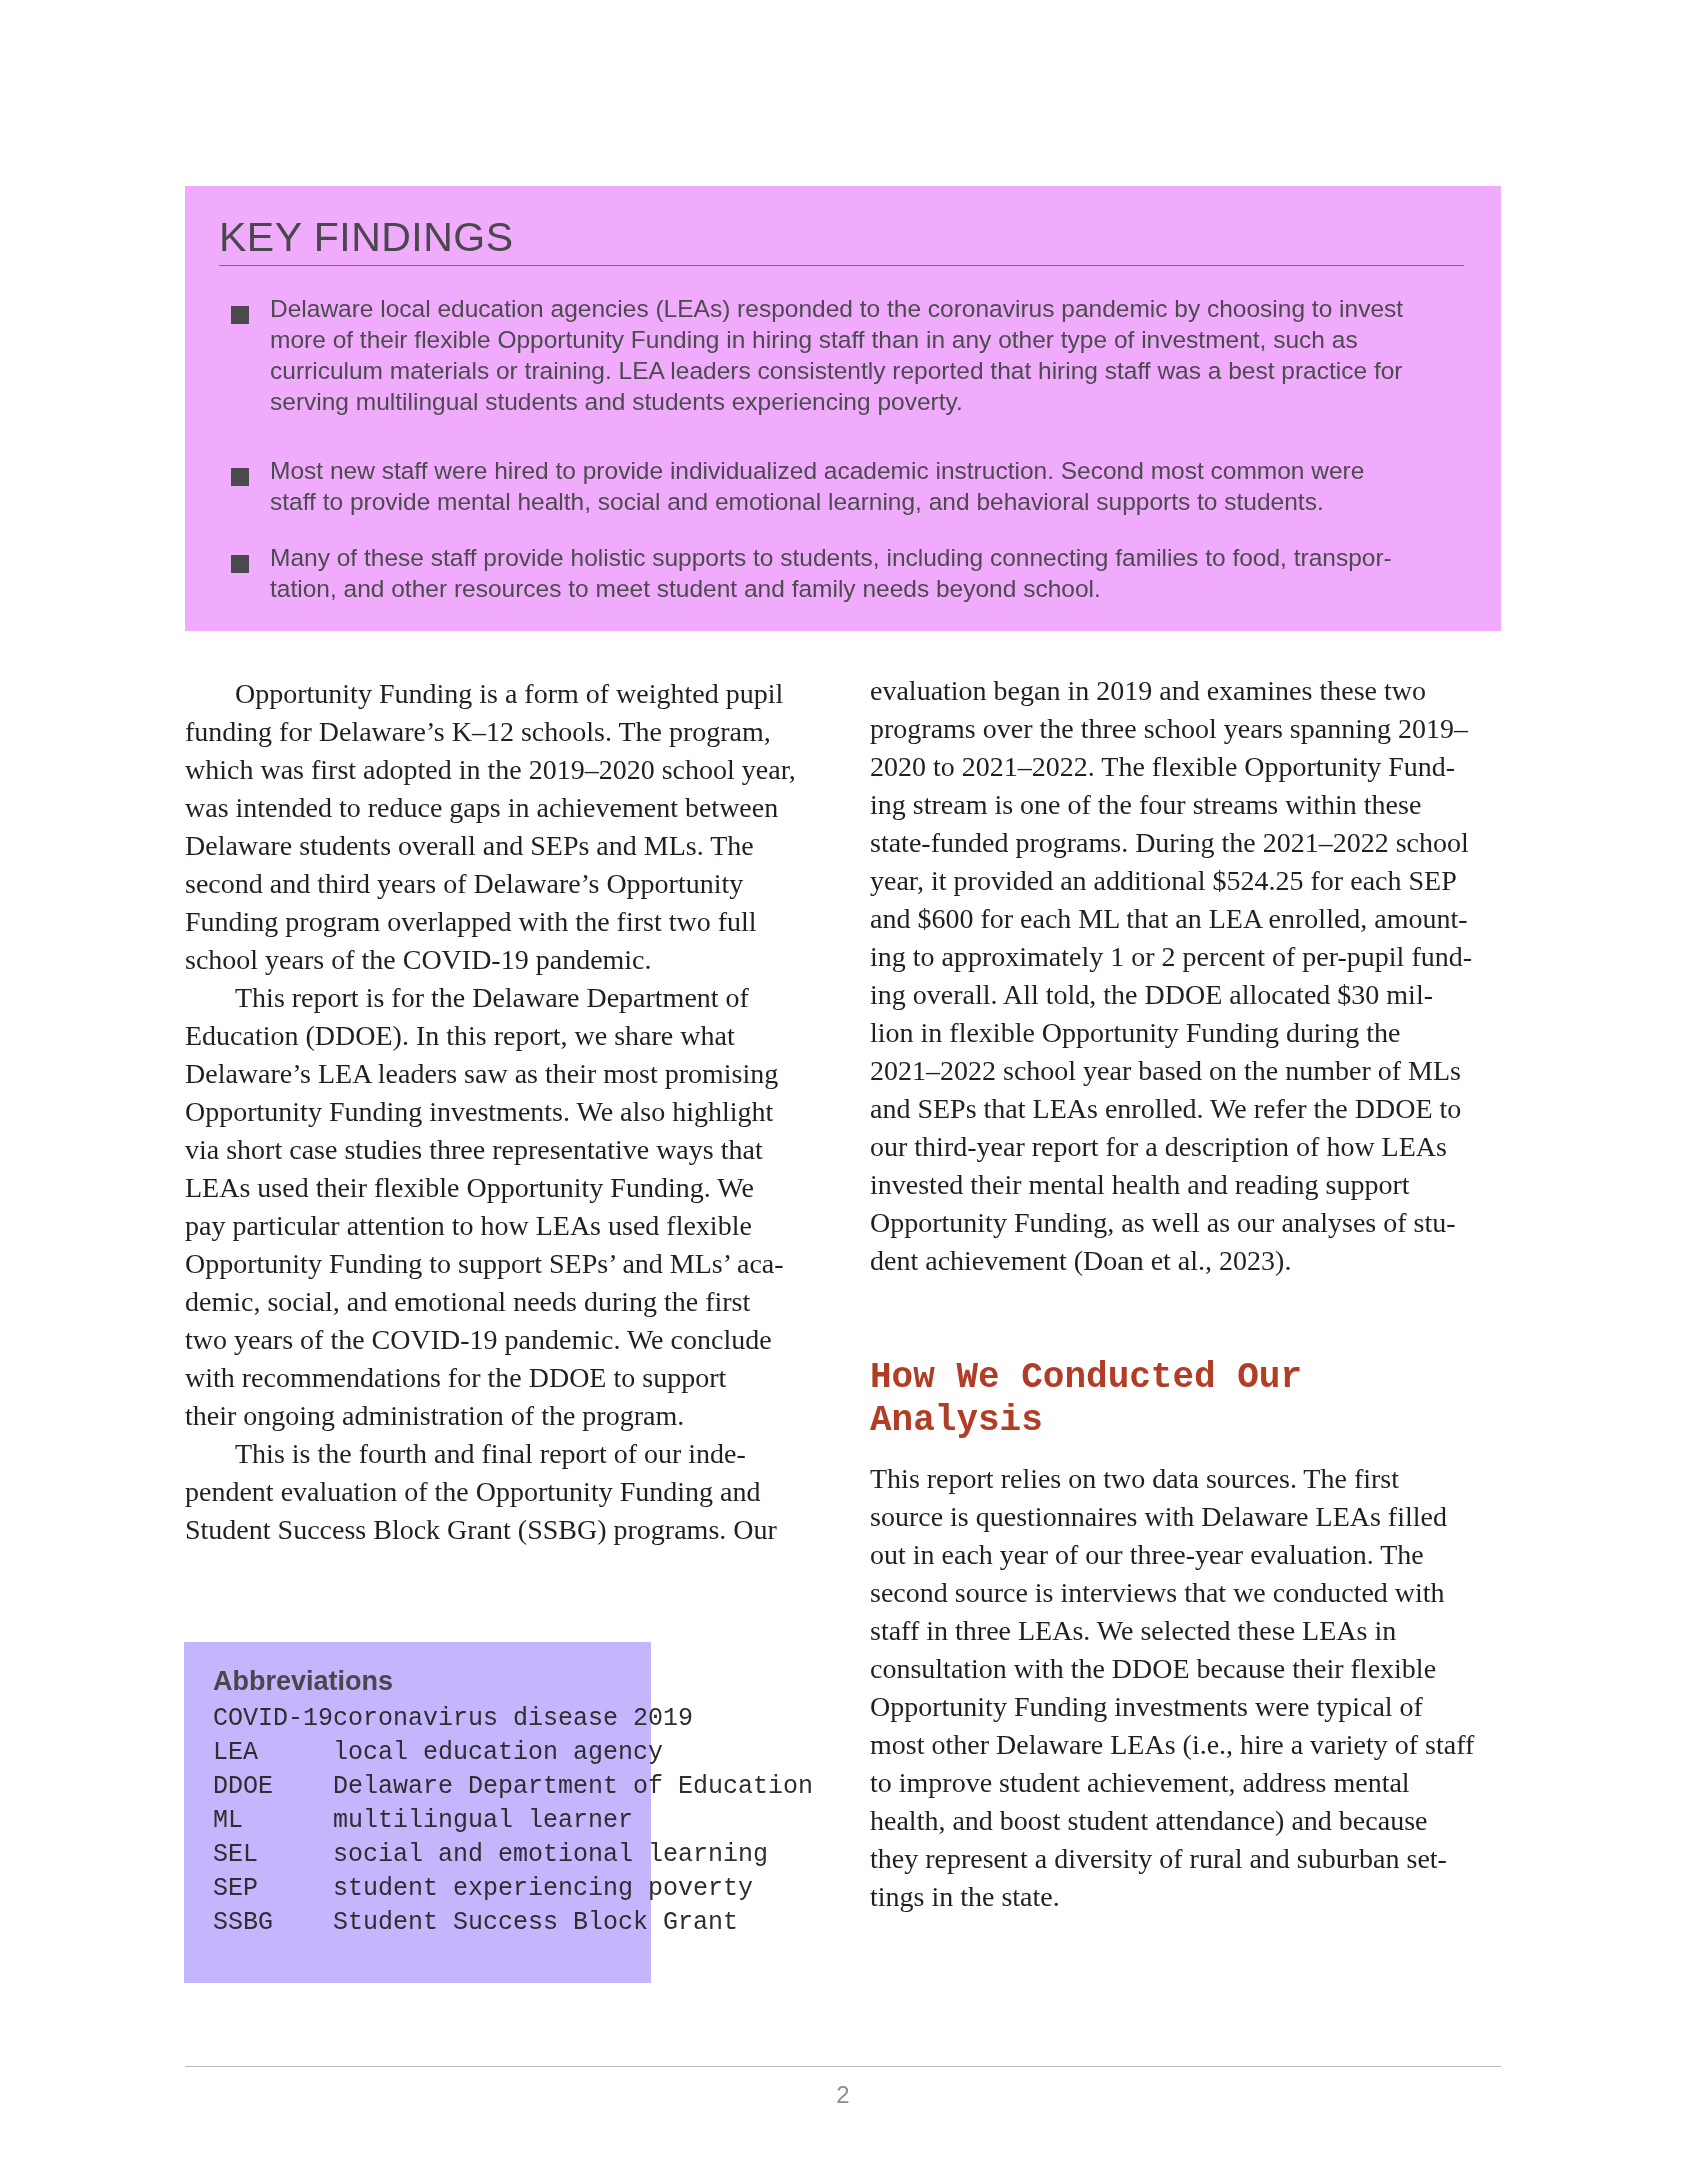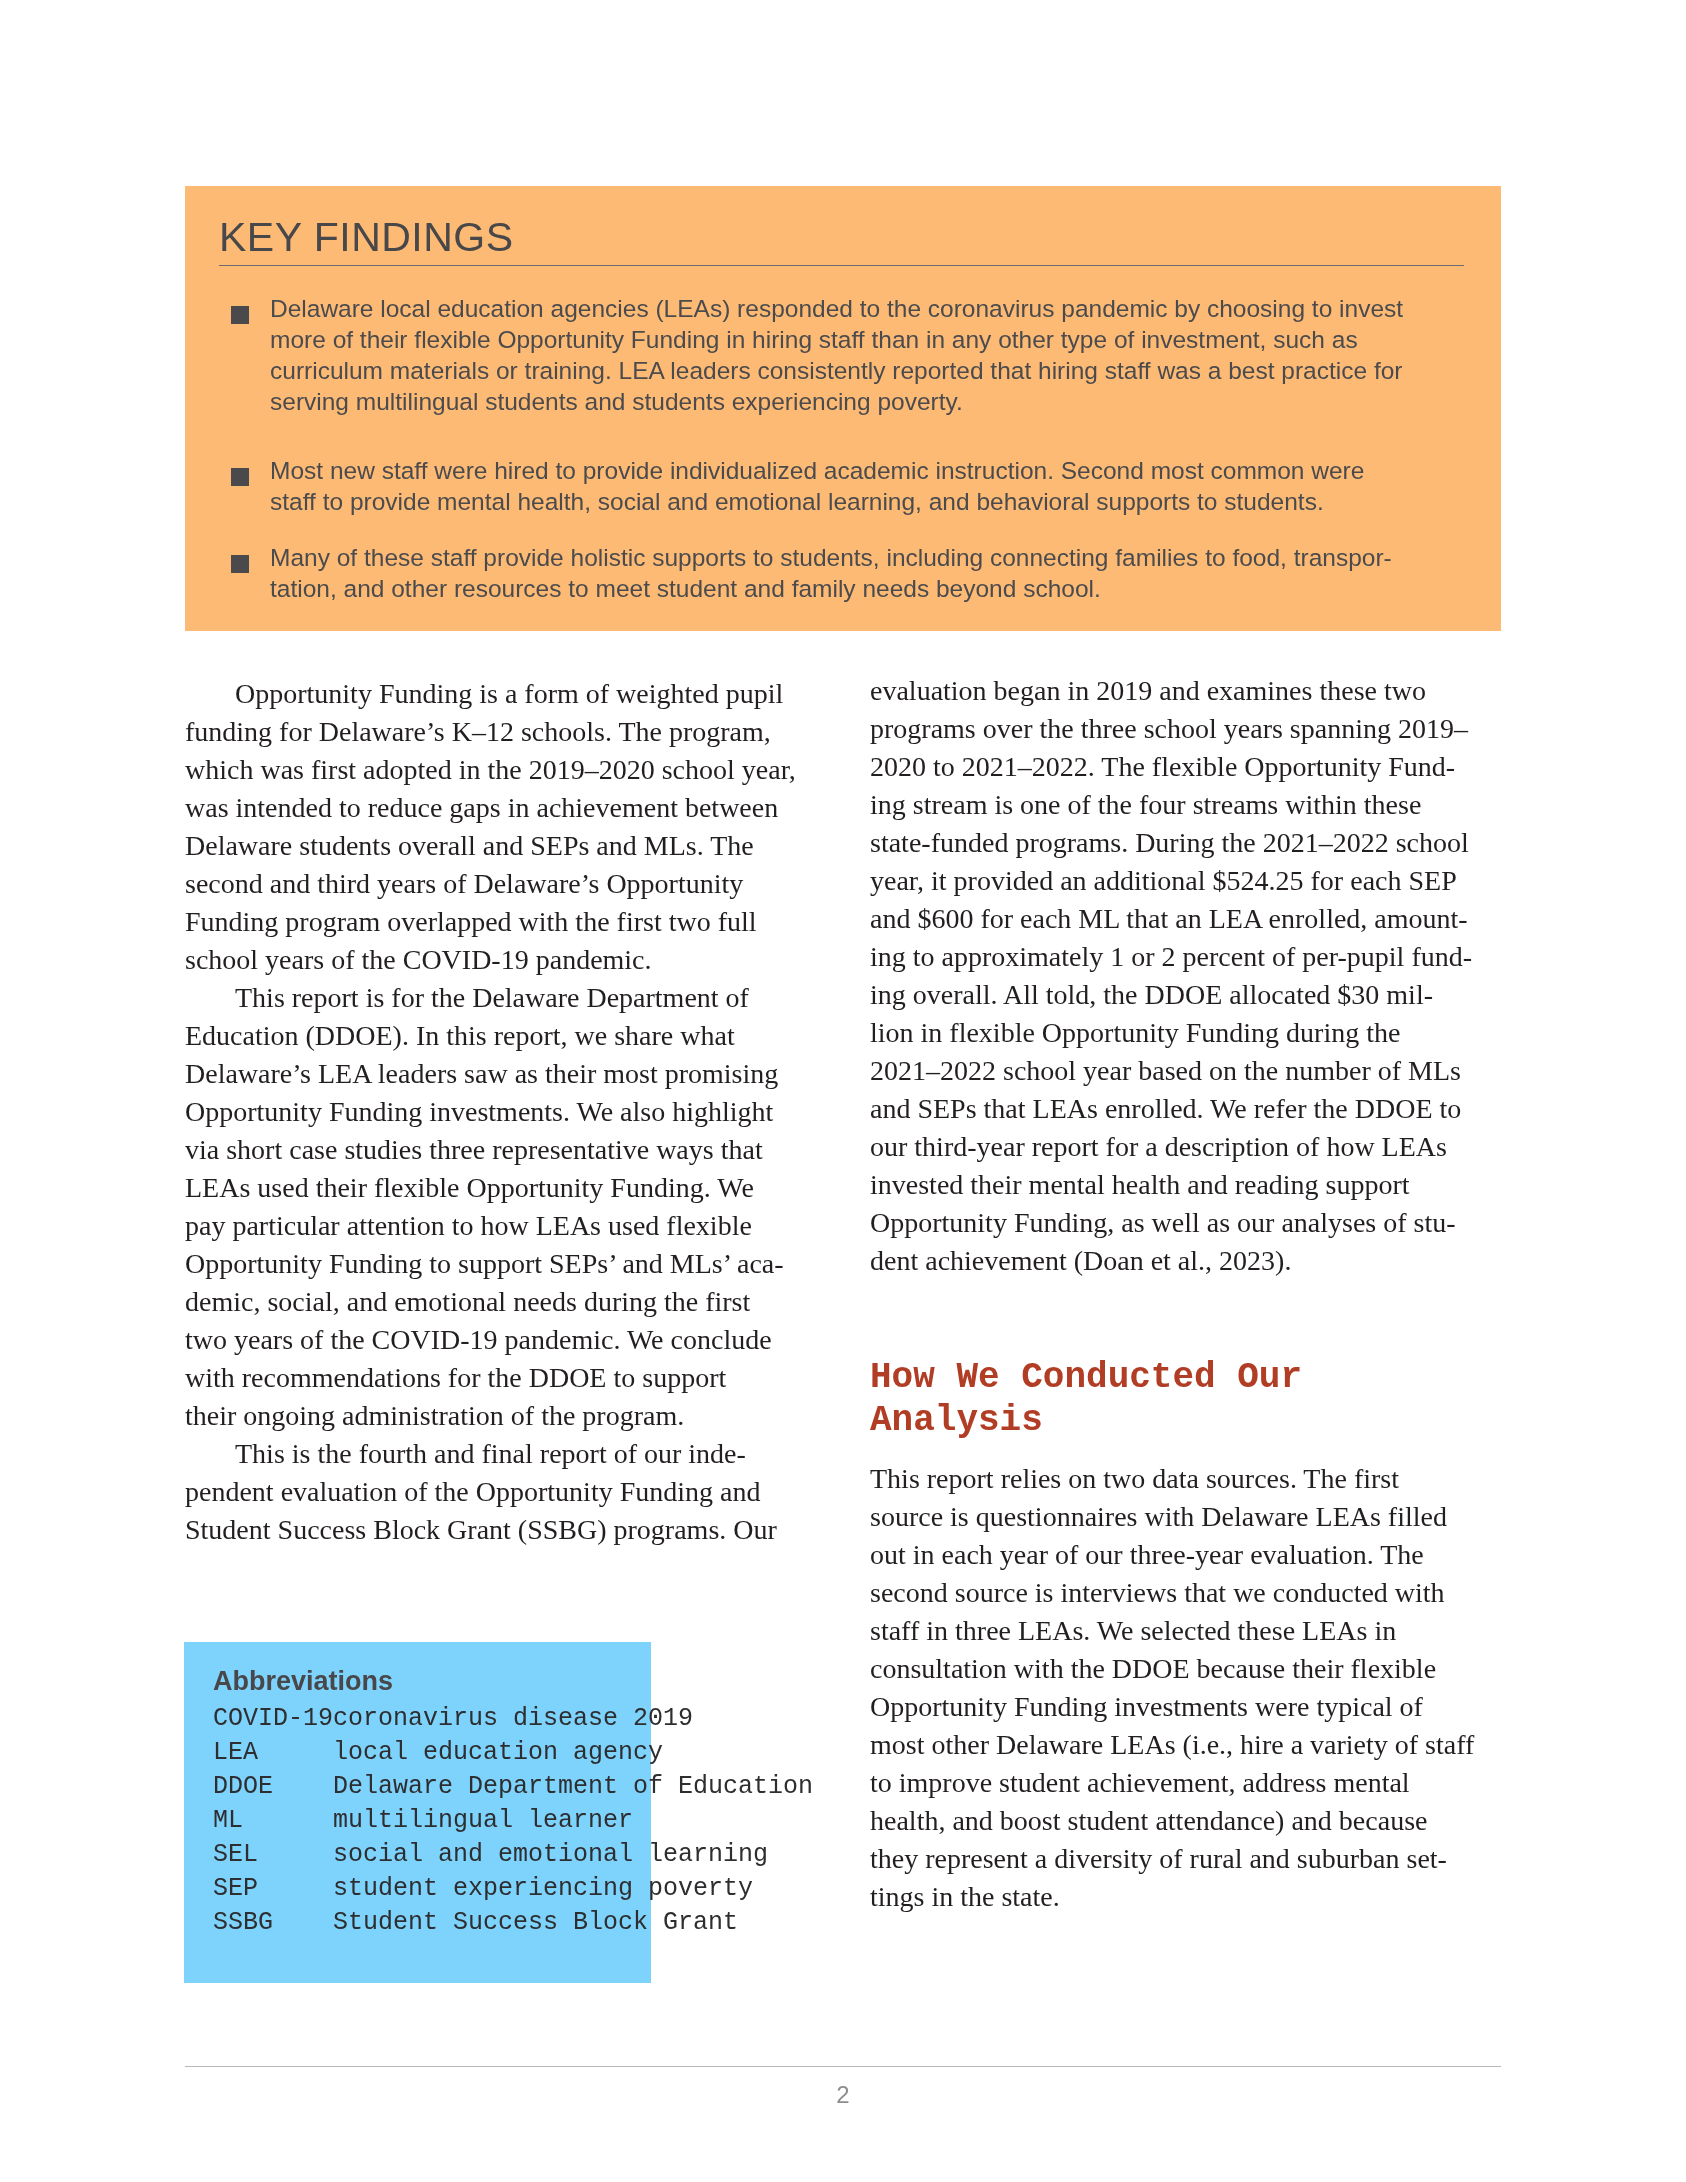--- a/index.html
+++ b/index.html
@@ -1,41 +1,41 @@
 <!DOCTYPE html>
 <html style="font-size:14.8px"><head>
 <meta charset="utf-8">
 <style>
   html, body { margin: 0; padding: 0; background: #ffffff; }
   body { width: 1686px; height: 2183px; position: relative; overflow: hidden; }
   .page { position: absolute; left: 0; top: 0; width: 1686px; height: 2183px; background: #fff; }
 
   
-  .kf-box { position: absolute; left: 185px; top: 186px; width: 1316px; height: 445px; background: #fdba74; }
+  .kf-box { position: absolute; left: 185px; top: 186px; width: 1316px; height: 445px; background: #f0abfc; }
   .kf-title { position: absolute; left: 34px; top: 28px; font-family: "Liberation Sans", sans-serif; font-size: 41px; line-height: 46px; color: #48474a; letter-spacing: 0.5px; margin: 0; font-weight: normal; }
   .kf-rule { position: absolute; left: 34px; top: 79px; width: 1245px; height: 0; border-top: 1.8px solid #6d6d70; }
   .kf-list { position: absolute; left: 0; top: 0; margin: 0; padding: 0; list-style: none; }
   .kf-item { position: absolute; left: 46px; width: 1237px; }
   .kf-bullet { position: absolute; left: 0; top: 13px; width: 17.5px; height: 17.5px; background: #4a4a4c; }
   .kf-text { position: absolute; left: 39px; top: 0; font-family: "Liberation Sans", sans-serif; font-size: 24.5px; line-height: 31px; color: #4b4b4d; white-space: nowrap; }
   .kf-text .ln { display: block; }
 
   
   .col { position: absolute; font-family: "Liberation Serif", serif; font-size: 28px; line-height: 38px; color: #231f20; }
   .col .ln { display: block; white-space: nowrap; height: 38px; }
   .col .ln.indent { padding-left: 50px; }
   .col-left { left: 185px; top: 675px; width: 628px; }
   .col-right { left: 870px; top: 672px; width: 628px; }
   .col-right2 { left: 870px; top: 1460px; width: 628px; }
 
   .section-heading { position: absolute; left: 870px; top: 1356px; margin: 0; font-family: Liberation Mono, monospace; font-weight: bold; font-size: 36px; line-height: 43px; color: #b23d25; }
   .section-heading .ln { display: block; white-space: nowrap; }
 
   
-  .abbr-box { position: absolute; left: 184px; top: 1642px; width: 467px; height: 341px; background: #7dd3fc; }
+  .abbr-box { position: absolute; left: 184px; top: 1642px; width: 467px; height: 341px; background: #c4b5fd; }
   .abbr-title { position: absolute; left: 29px; top: 24px; margin: 0; font-family: "Liberation Sans", sans-serif; font-weight: bold; font-size: 27px; line-height: 31px; color: #48474a; }
   .abbr-table { position: absolute; left: 29px; top: 60px; border-collapse: collapse; font-family: Liberation Mono, monospace; font-size: 25px; color: #2e2d30; }
   .abbr-table td { padding: 0; height: 34px; line-height: 34px; white-space: nowrap; vertical-align: middle; }
   .abbr-table td.abbr { width: 159px; }
 
   
   .footer-rule { position: absolute; left: 185px; top: 2066px; width: 1316px; height: 0; border-top: 1.8px solid #b9b9bb; }
   .page-number { position: absolute; left: 0; width: 1686px; top: 2080px; text-align: center; font-family: "Liberation Sans", sans-serif; font-size: 24px; line-height: 29.5px; color: #8d8d90; }
 </style>
 </head>

